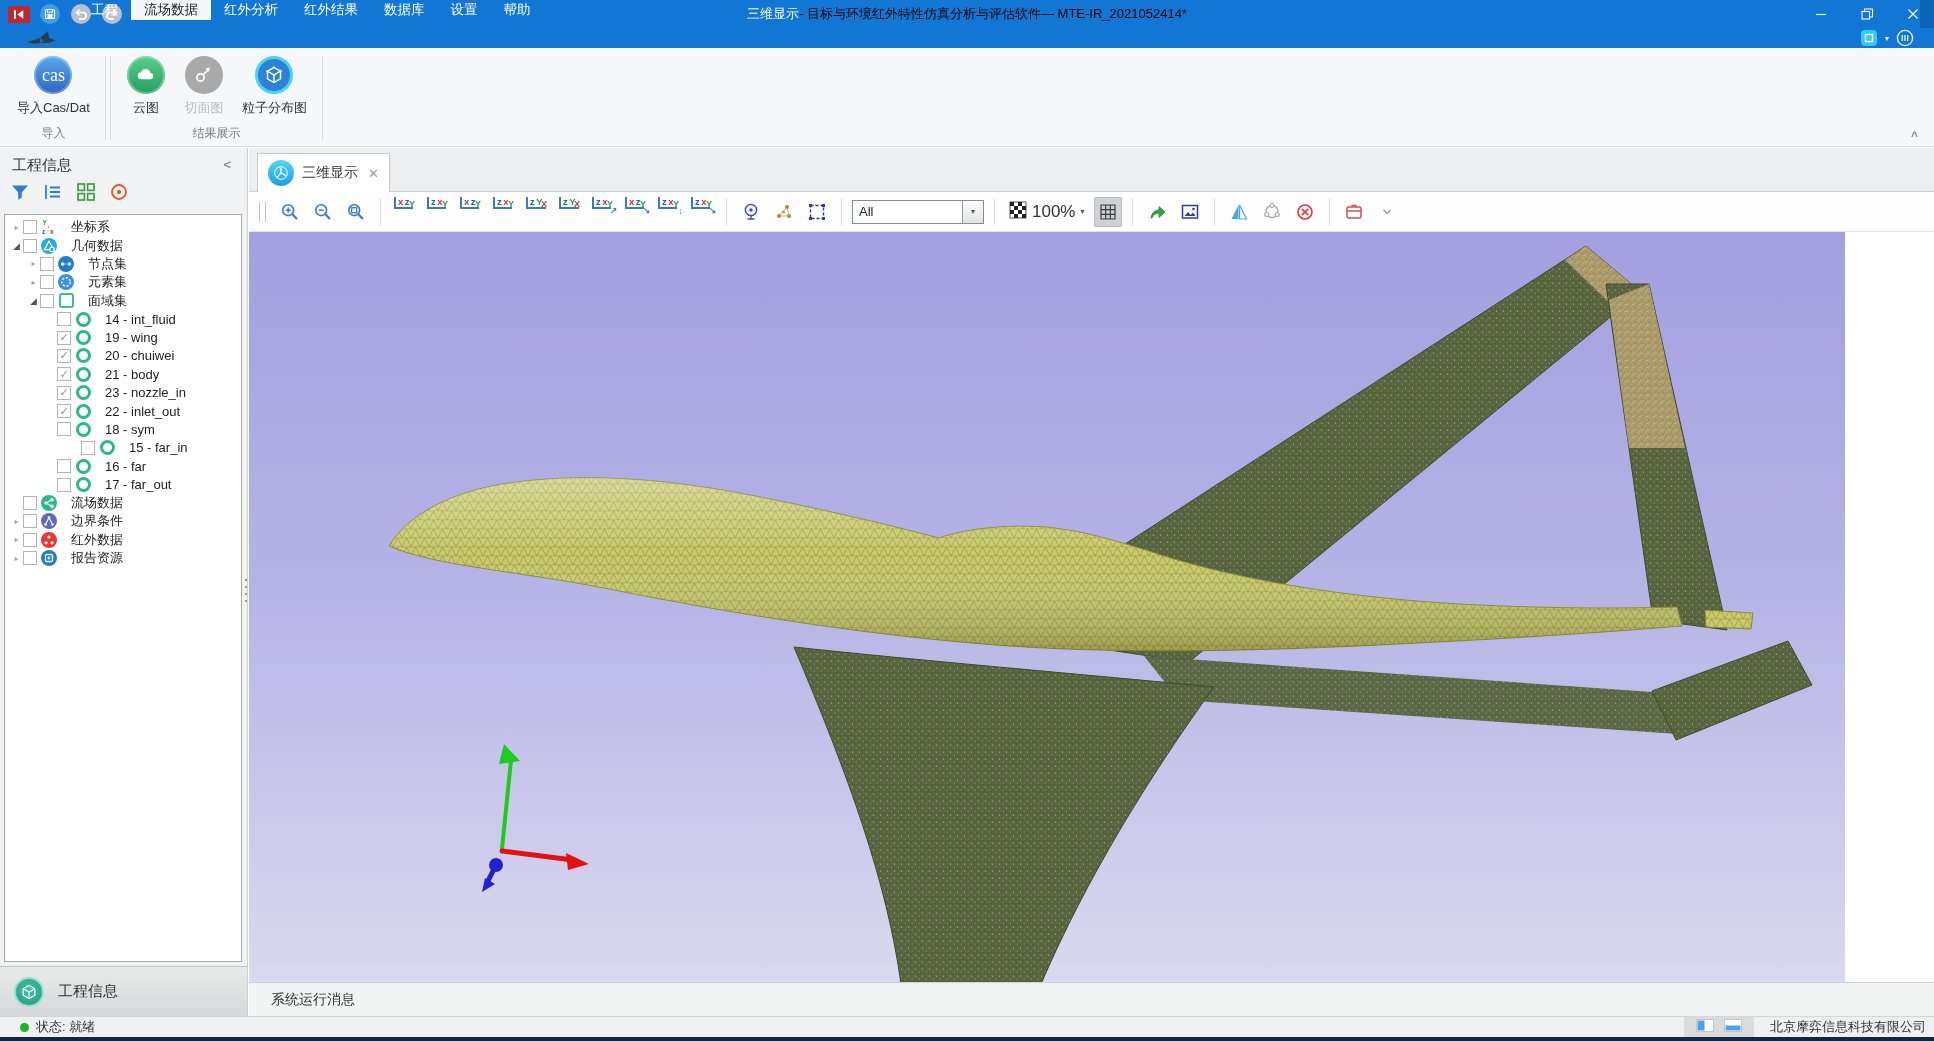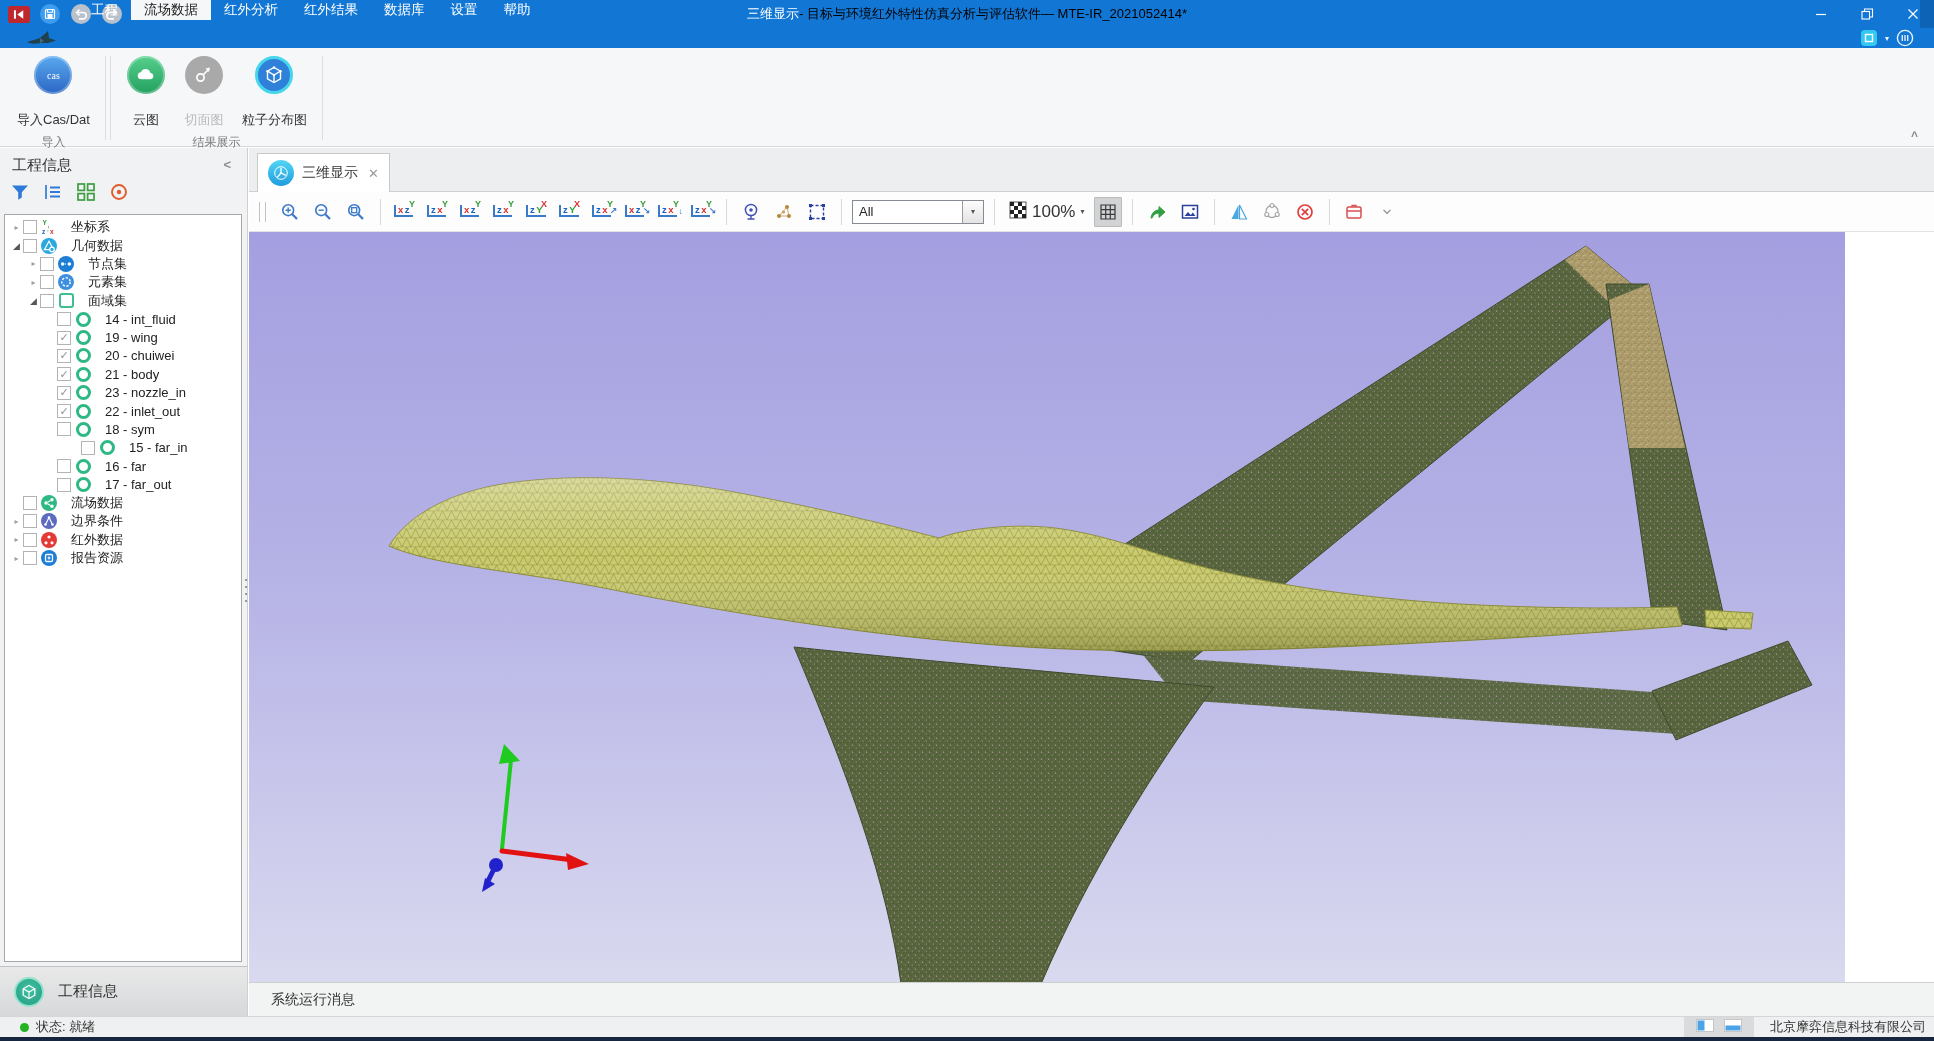--- a/index.html
+++ b/index.html
@@ -29,22 +29,22 @@
   .ribbon-groups{display:flex;height:98px;padding-left:4px;}
   .rgroup{display:flex;flex-direction:column;align-items:center;padding:5px 4px 0;}
   .rbtns{display:flex;flex:1;}
   .rbtn{display:flex;flex-direction:column;align-items:center;padding:2px 9px;}
   .ricoWrap{width:40px;height:40px;display:flex;align-items:center;justify-content:center;}
   .rico{width:38px;height:38px;border-radius:50%;display:flex;align-items:center;justify-content:center;box-sizing:border-box;}
   .rico.blue{background:linear-gradient(180deg,#5aa9ee,#2b66c5);box-shadow:inset 0 0 0 2px rgba(255,255,255,.28);}
   .rico.green{background:linear-gradient(180deg,#57cf8d,#23a05f);box-shadow:inset 0 0 0 2px rgba(255,255,255,.28);}
   .rico.gray{background:#a9a9a9;}
   .rico.cyanring{background:#2f80d8;border:3px solid #45d6ec;}
-  .cas-text{font-family:"Liberation Serif","DejaVu Serif",serif;font-size:10px;color:#fff;}
-  .rlabel{font-size:13px;color:#333;margin-top:16px;white-space:nowrap;}
+  .cas-text{font-family:"Liberation Serif","DejaVu Serif",serif;font-size:18px;color:#fff;}
+  .rlabel{font-size:13px;color:#333;margin-top:4px;white-space:nowrap;}
   .rbtn.disabled .rlabel{color:#b9b9b9;}
   .rglabel{font-size:12px;color:#7c7c7c;padding:3px 0 4px;}
   .rsep{width:1px;background:#dddddd;margin:8px 2px 6px;}
   .ribbon-collapse{position:absolute;right:16px;bottom:3px;color:#8a8a8a;font-size:12px;font-weight:bold;}
   
   .panel{position:absolute;left:0;top:148px;width:248px;height:818px;background:#f1f2f3;border-right:1px solid #cfcfcf;box-sizing:border-box;}
   .panel-title{position:absolute;left:12px;top:8px;font-size:15px;color:#333;}
   .panel-collapse{position:absolute;right:16px;top:9px;color:#8f8f8f;font-size:13px;font-weight:bold;}
   .panel-tools{position:absolute;left:9px;top:33px;display:flex;gap:11px;}
   .ptool{width:22px;height:22px;display:flex;align-items:center;justify-content:center;}
@@ -75,21 +75,21 @@
   .tab-label{font-size:14px;color:#333;margin:0 10px 0 8px;}
   .tab-close{color:#9a9a9a;font-size:13px;}
   .view-toolbar{position:absolute;left:249px;top:192px;right:0;height:40px;background:#fdfdfd;border-bottom:1px solid #e2e2e2;
                 display:flex;align-items:center;padding-left:10px;gap:5px;box-sizing:border-box;}
   .vhandle{width:5px;height:20px;border-left:1px solid #c2c2c2;border-right:1px solid #c2c2c2;margin-right:5px;}
   .vsep{width:1px;height:26px;background:#d8d8d8;margin:0 5px;flex:none;}
   .vbtn{height:30px;min-width:28px;display:flex;align-items:center;justify-content:center;border-radius:2px;flex:none;}
   .vbtn.pressed{background:#d2d3d4;box-shadow:inset 0 0 0 1px #b9babb;}
   .axbtn{position:relative;width:27px;height:26px;}
   .axsup{position:absolute;top:0;right:4px;font-size:9px;font-weight:bold;}
-  .axbase{position:absolute;left:3px;bottom:8px;border-left:2px solid #3b79c9;border-bottom:2px solid #3b79c9;
+  .axbase{position:absolute;left:3px;bottom:16px;border-left:2px solid #3b79c9;border-bottom:2px solid #3b79c9;
           padding:0 2px 0 2px;font-size:9.5px;font-weight:bold;letter-spacing:1.5px;line-height:10px;}
   .axarr{position:absolute;right:0;bottom:9px;font-size:9px;color:#3b79c9;font-weight:bold;}
   .combo{width:132px;height:24px;background:#fff;border:1px solid #858a93;display:flex;align-items:center;box-sizing:border-box;flex:none;}
   .combo-val{flex:1;padding-left:6px;font-size:13px;color:#222;}
   .combo-btn{width:20px;height:100%;border-left:1px solid #989da5;background:linear-gradient(#fdfdfd,#e3e3e3);
              display:flex;align-items:center;justify-content:center;font-size:8px;color:#555;}
   .vzoomwrap{display:flex;align-items:center;gap:5px;padding:0 4px;flex:none;}
   .vzoom{font-size:17px;color:#333;}
   .vcaret{font-size:8px;color:#555;}
   .viewport{position:absolute;left:249px;top:232px;width:1596px;height:750px;

